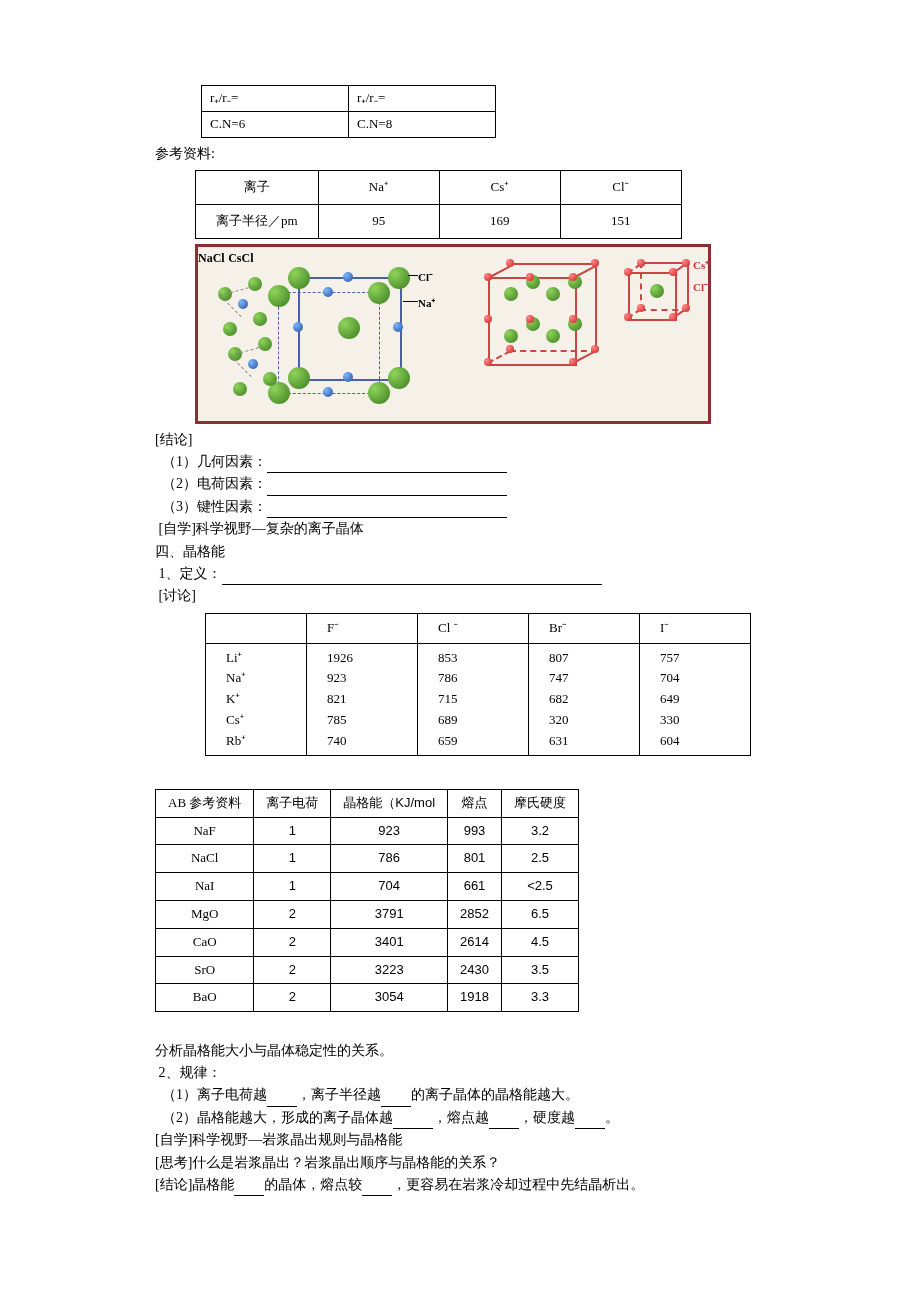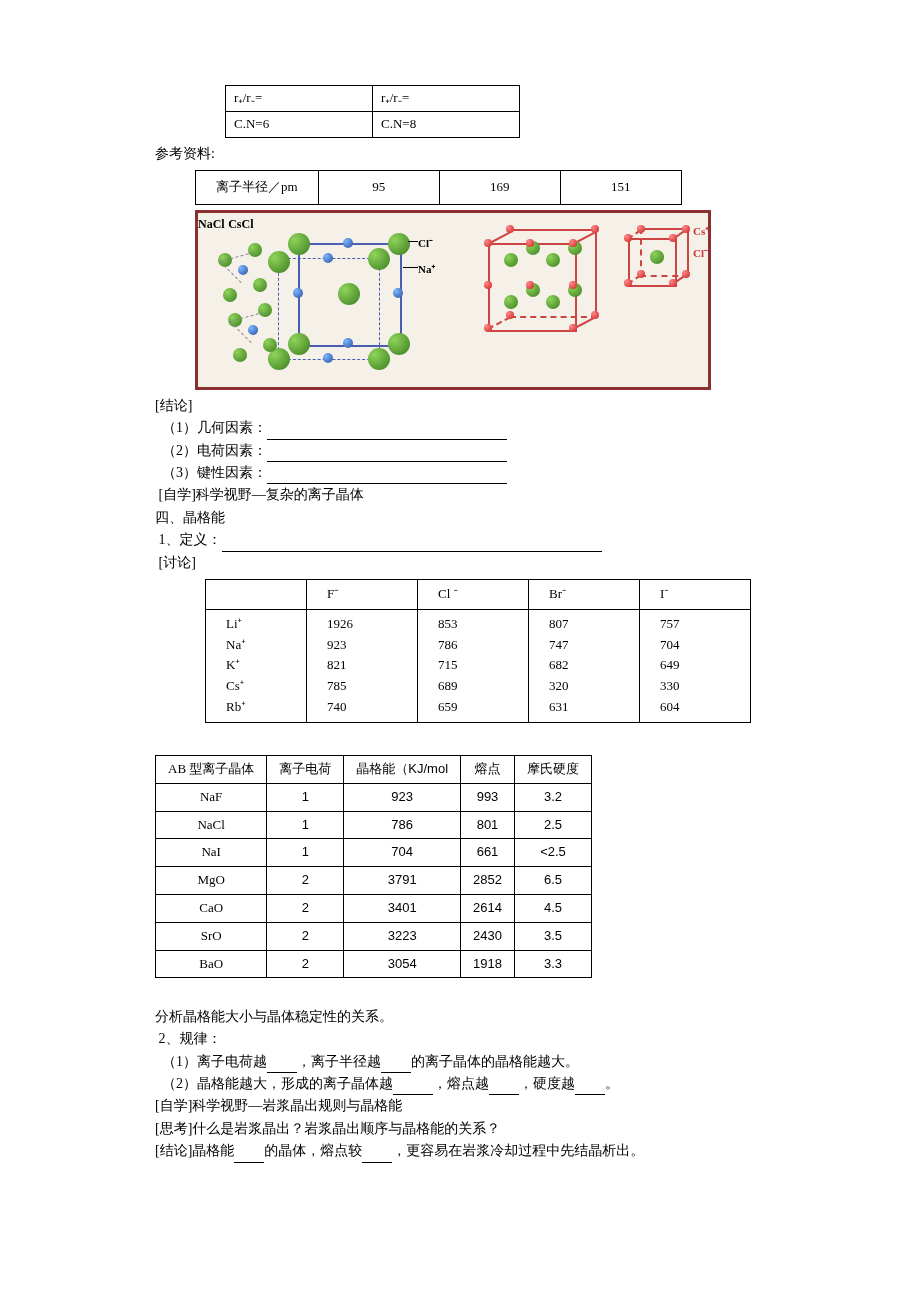--- a/index.html
+++ b/index.html
@@ -15,21 +15,21 @@
 table {
   border-collapse: collapse;
   margin: 5px 0;
 }
 td, th {
   border: 1px solid #000;
   padding: 3px 10px;
   text-align: center;
   font-size: 13px;
 }
-.table1 { margin-left: 70px; }
+.table1 { margin-left: 46px; }
 .table1 td { text-align: left; padding: 2px 8px; min-width: 130px; }
 .table2 { margin-left: 40px; }
 .table2 td { padding: 6px 20px; min-width: 80px; }
 .table3 { margin-left: 50px; }
 .table3 td { padding: 4px 20px; text-align: left; min-width: 70px; }
 .table3 td:first-child { min-width: 60px; }
 .table4 td { padding: 3px 12px; font-family: Arial, sans-serif; }
 .table4 td:first-child { font-family: inherit; }
 .diagram-box {
   width: 516px;
@@ -77,20 +77,26 @@
     <td>C.N=6</td>
     <td>C.N=8</td>
   </tr>
 </tbody>
   </table>
 
 <div>参考资料:</div>
 
 <table class="table2">
   <tbody>
+      <tr>
+    <td>离子</td>
+    <td>Na⁺</td>
+    <td>Cs⁺</td>
+    <td>Cl⁻</td>
+  </tr>
   <tr>
     <td>离子半径／pm</td>
     <td>95</td>
     <td>169</td>
     <td>151</td>
   </tr>
 </tbody>
   </table>
 
 <div class="diagram-box">
@@ -241,21 +247,21 @@
     </td>
   </tr>
 </tbody>
   </table>
 
 <br>
 
 <table class="table4">
   <tbody>
       <tr>
-    <td>AB 型离子晶体</td>
+    <td>AB 参考资料</td>
     <td>离子电荷</td>
     <td>晶格能（KJ/mol</td>
     <td>熔点</td>
     <td>摩氏硬度</td>
   </tr>
   <tr>
         <td>NaF</td>
         <td>1</td>
         <td>923</td>
         <td>993</td>

